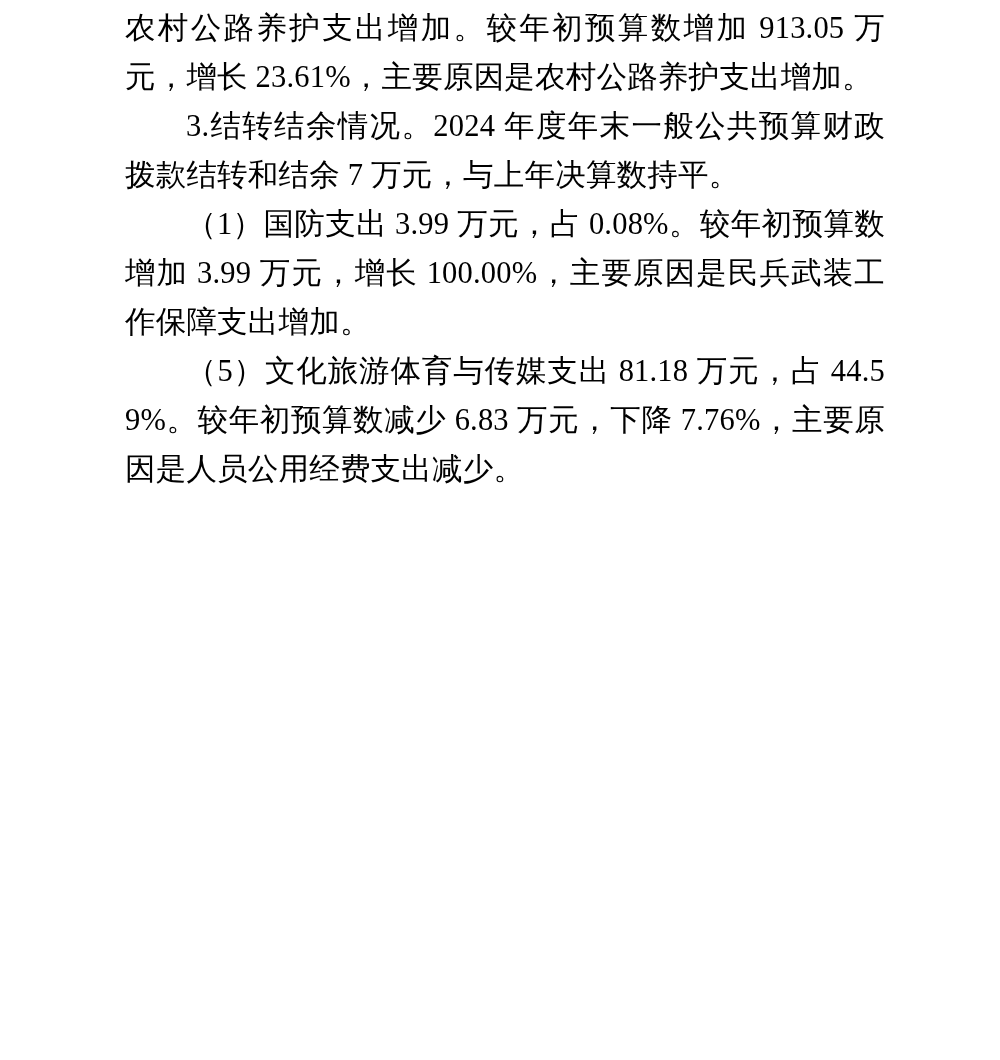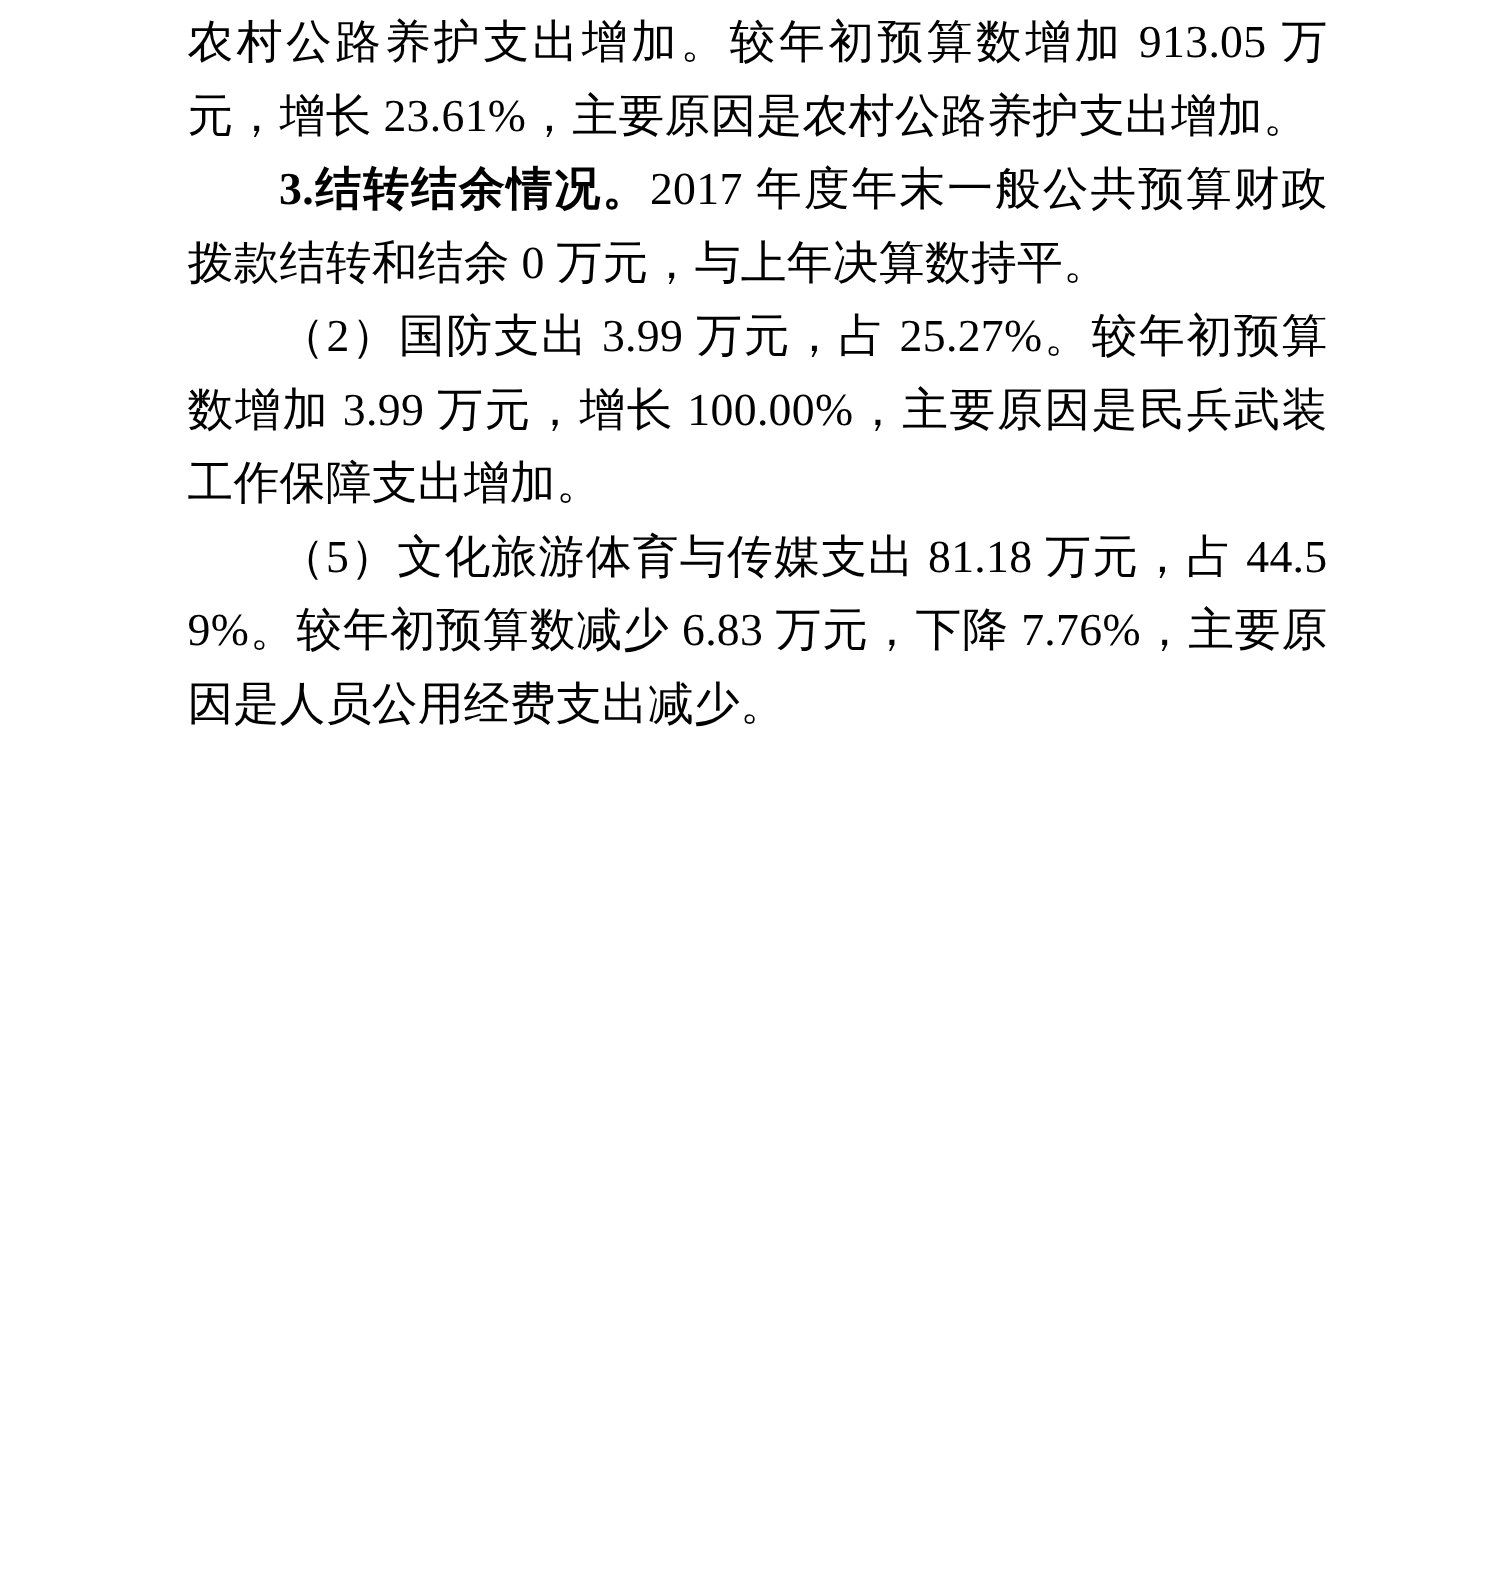--- a/index.html
+++ b/index.html
@@ -33,35 +33,35 @@
     letter-spacing: 0.2px;
     word-break: break-all;
   }
   p.indent {
     text-indent: 61px;
   }
   p.cont {
     text-indent: 0;
   }
   .bold-lead {
-    font-weight: bold;
+    font-weight: normal;
   }
 </style>
 </head>
 <body>
 
 <div class="page">
   <div class="doc-body">
 
     <p class="para cont">农村公路养护支出增加。较年初预算数增加 913.05 万元，增长 23.61%，主要原因是农村公路养护支出增加。</p>
 
-    <p class="para indent"><span class="bold-lead">3.结转结余情况。</span><span>2017 年度年末一般公共预算财政拨款结转和结余 0 万元，与上年决算数持平。</span></p>
+    <p class="para indent"><span class="bold-lead">3.结转结余情况。</span><span>2024 年度年末一般公共预算财政拨款结转和结余 7 万元，与上年决算数持平。</span></p>
 
 
 
-    <p class="para indent">（2）国防支出 3.99 万元，占 25.27%。较年初预算数增加 3.99 万元，增长 100.00%，主要原因是民兵武装工作保障支出增加。</p>
+    <p class="para indent">（1）国防支出 3.99 万元，占 0.08%。较年初预算数增加 3.99 万元，增长 100.00%，主要原因是民兵武装工作保障支出增加。</p>
 
 
 
     <p class="para indent">（5）文化旅游体育与传媒支出 81.18 万元，占 44.59%。较年初预算数减少 6.83 万元，下降 7.76%，主要原因是人员公用经费支出减少。</p>
 
   </div>
 </div>
 
 </body></html>

